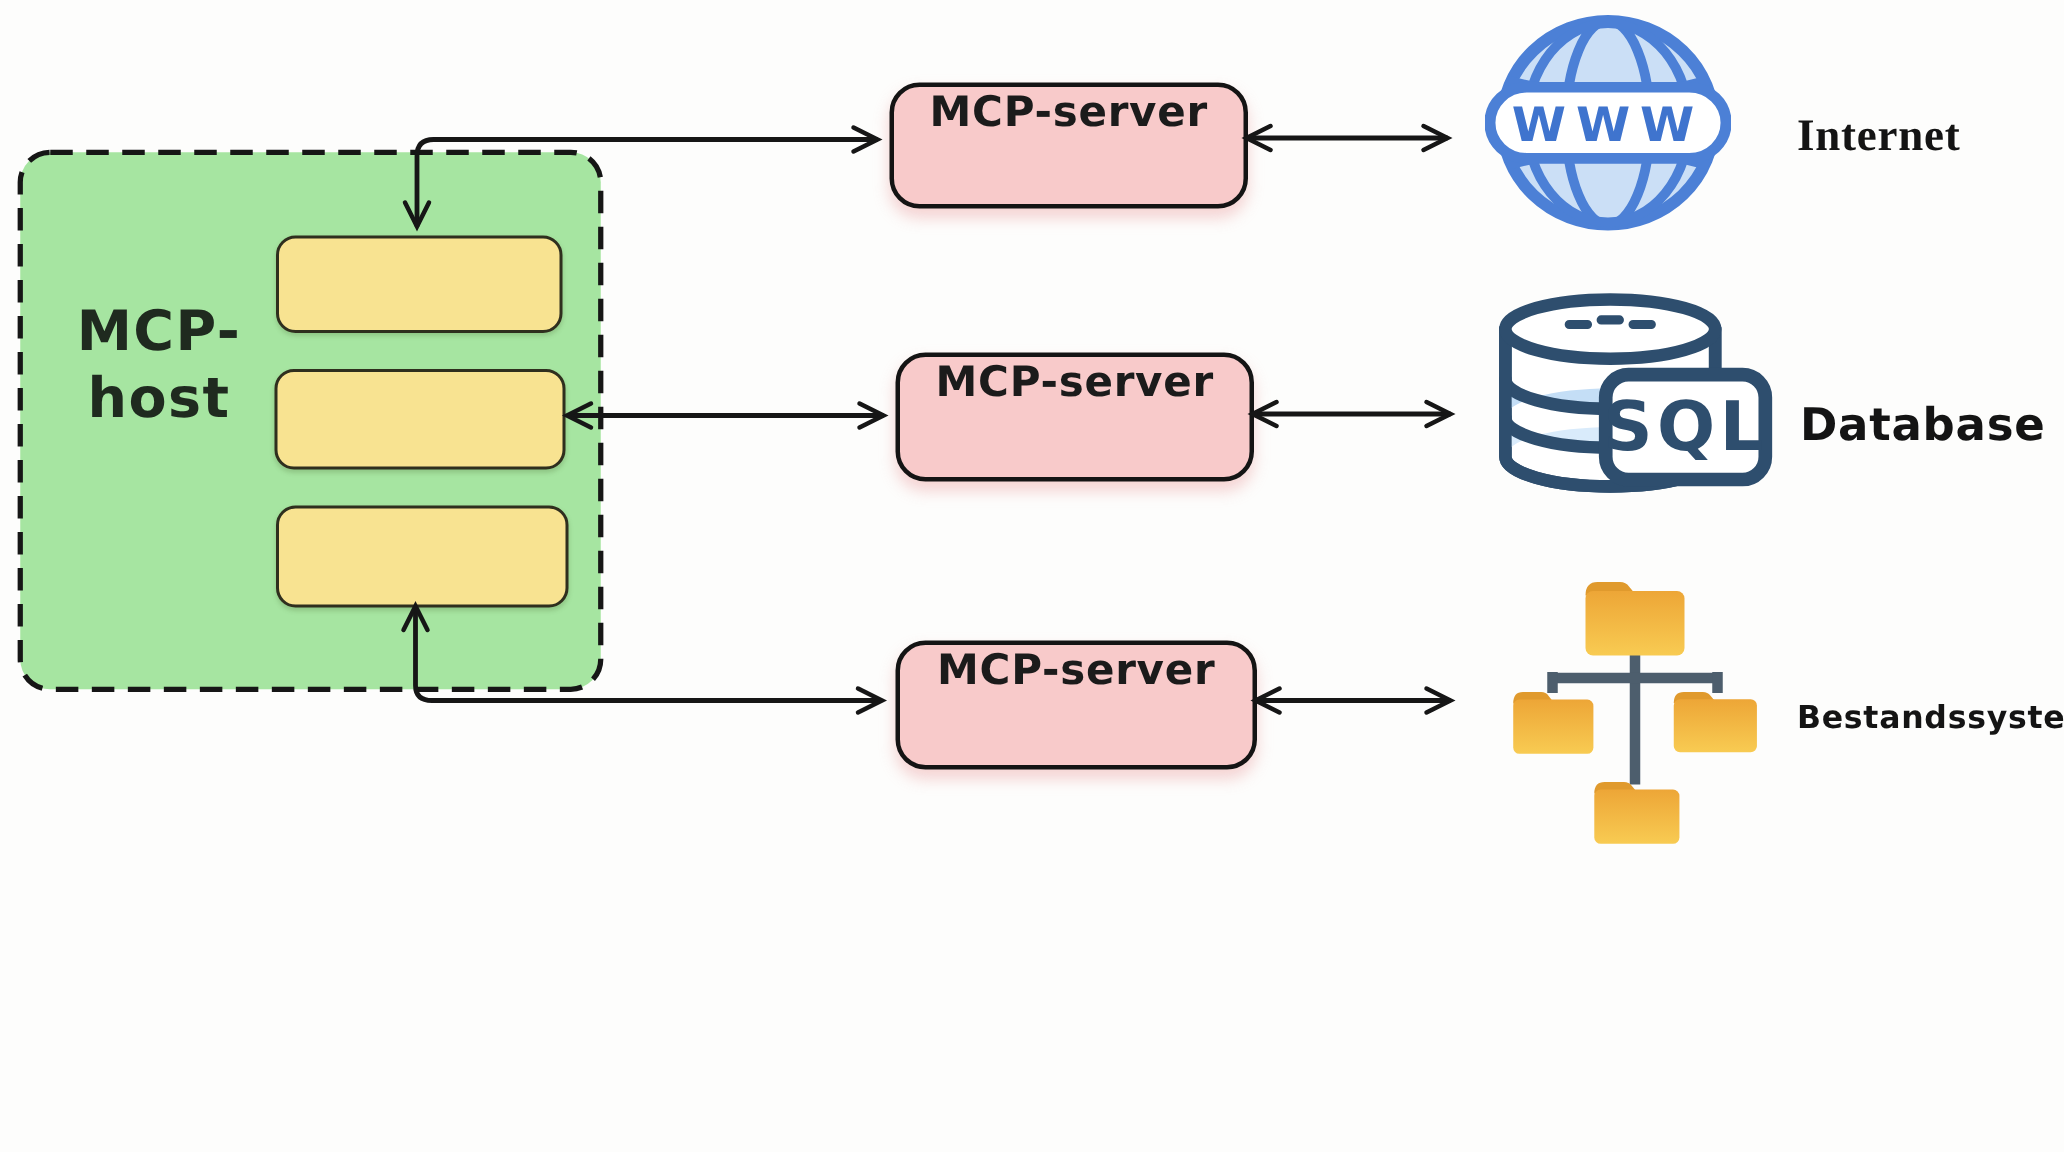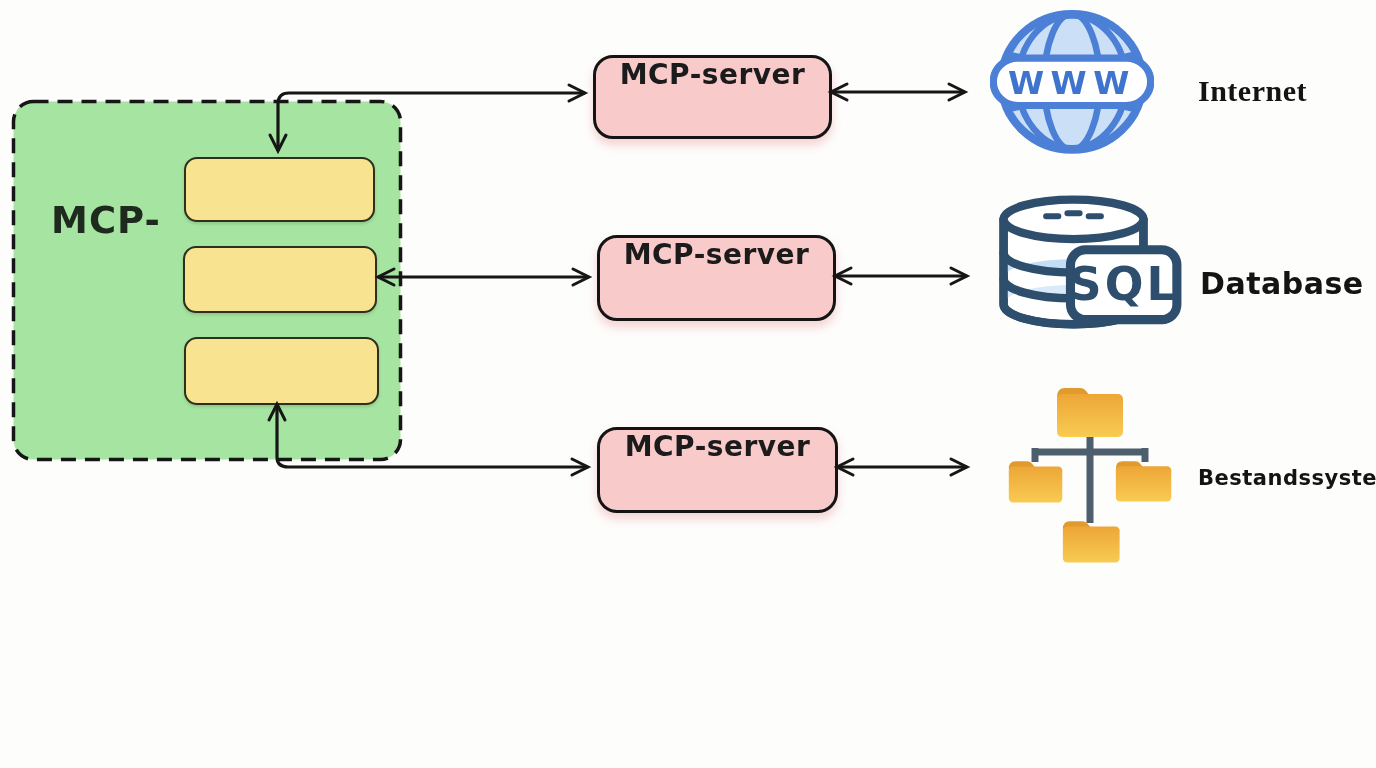--- a/index.html
+++ b/index.html
@@ -56,20 +56,21 @@
 <body>
 
 <div class="stage">
 
   <svg class="layer" id="bg-svg" xmlns="http://www.w3.org/2000/svg" width="1376" height="768" viewBox="0 0 1376 768">
     <rect x="13.5" y="101.5" width="387" height="358" rx="20" fill="#A6E5A1" stroke="#161616" stroke-width="3.5" stroke-dasharray="15 9"></rect>
   </svg>
 
   <div class="host-label">
     <span class="line">MCP-</span>
+    <span class="line">host</span>
   </div>
 
   <div class="client-box" id="client1"></div>
   <div class="client-box" id="client2"></div>
   <div class="client-box" id="client3"></div>
 
   <div class="server-box" id="server1">
     <span>MCP-server</span>
   </div>
   <div class="server-box" id="server2">

